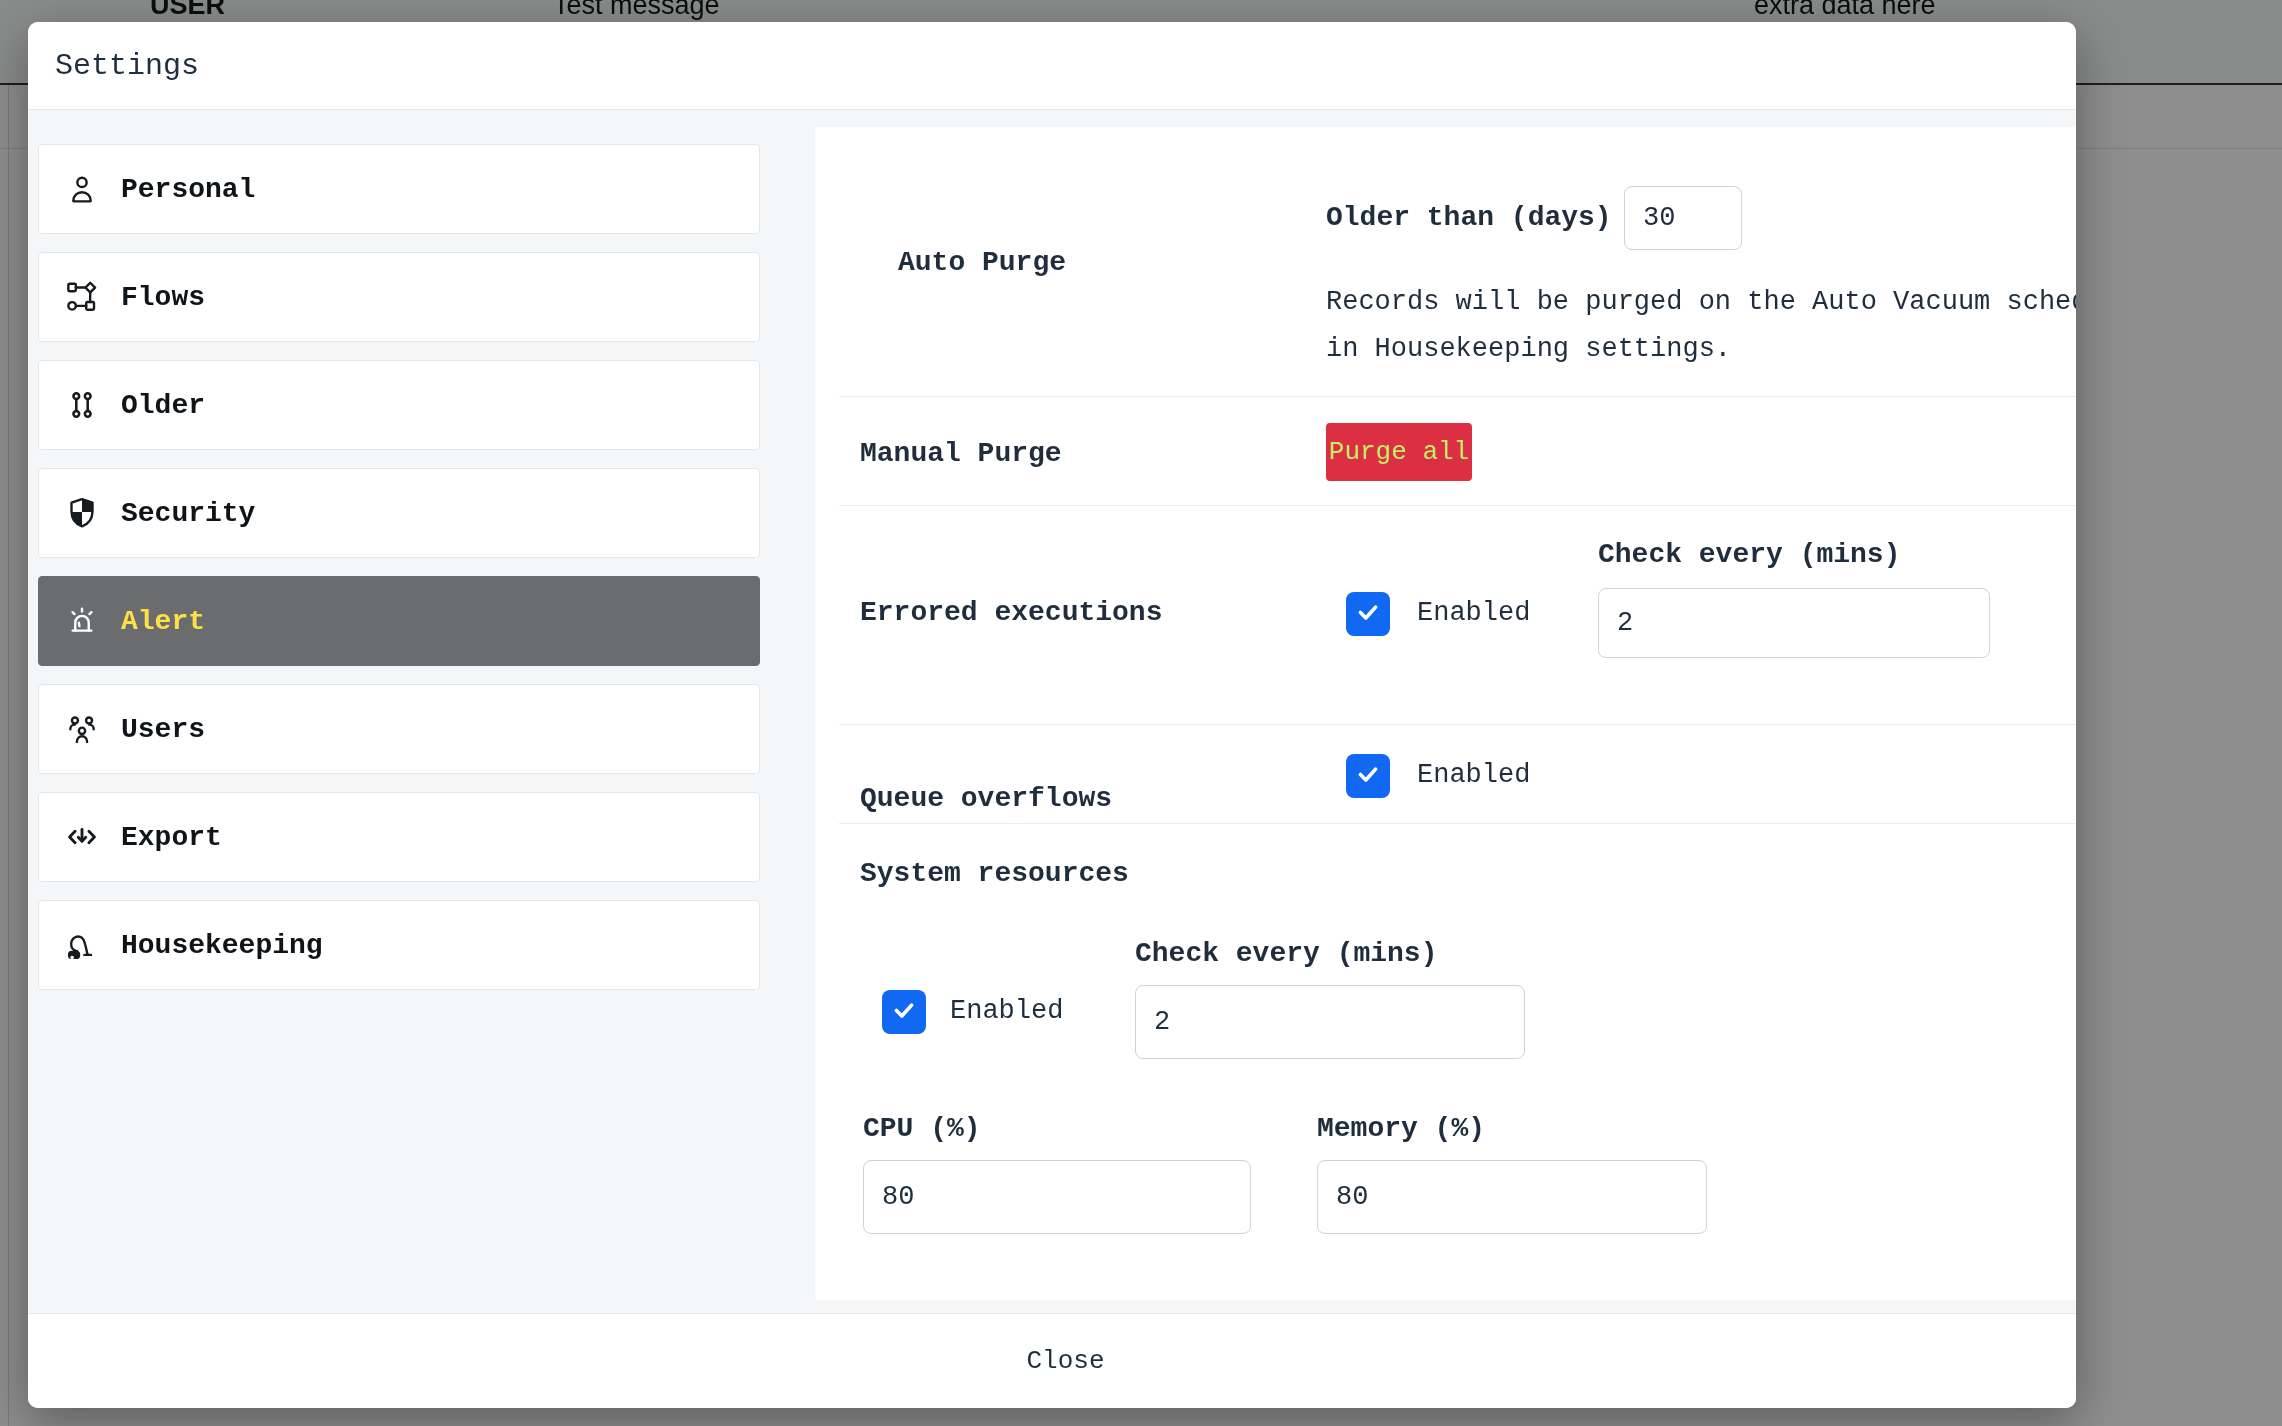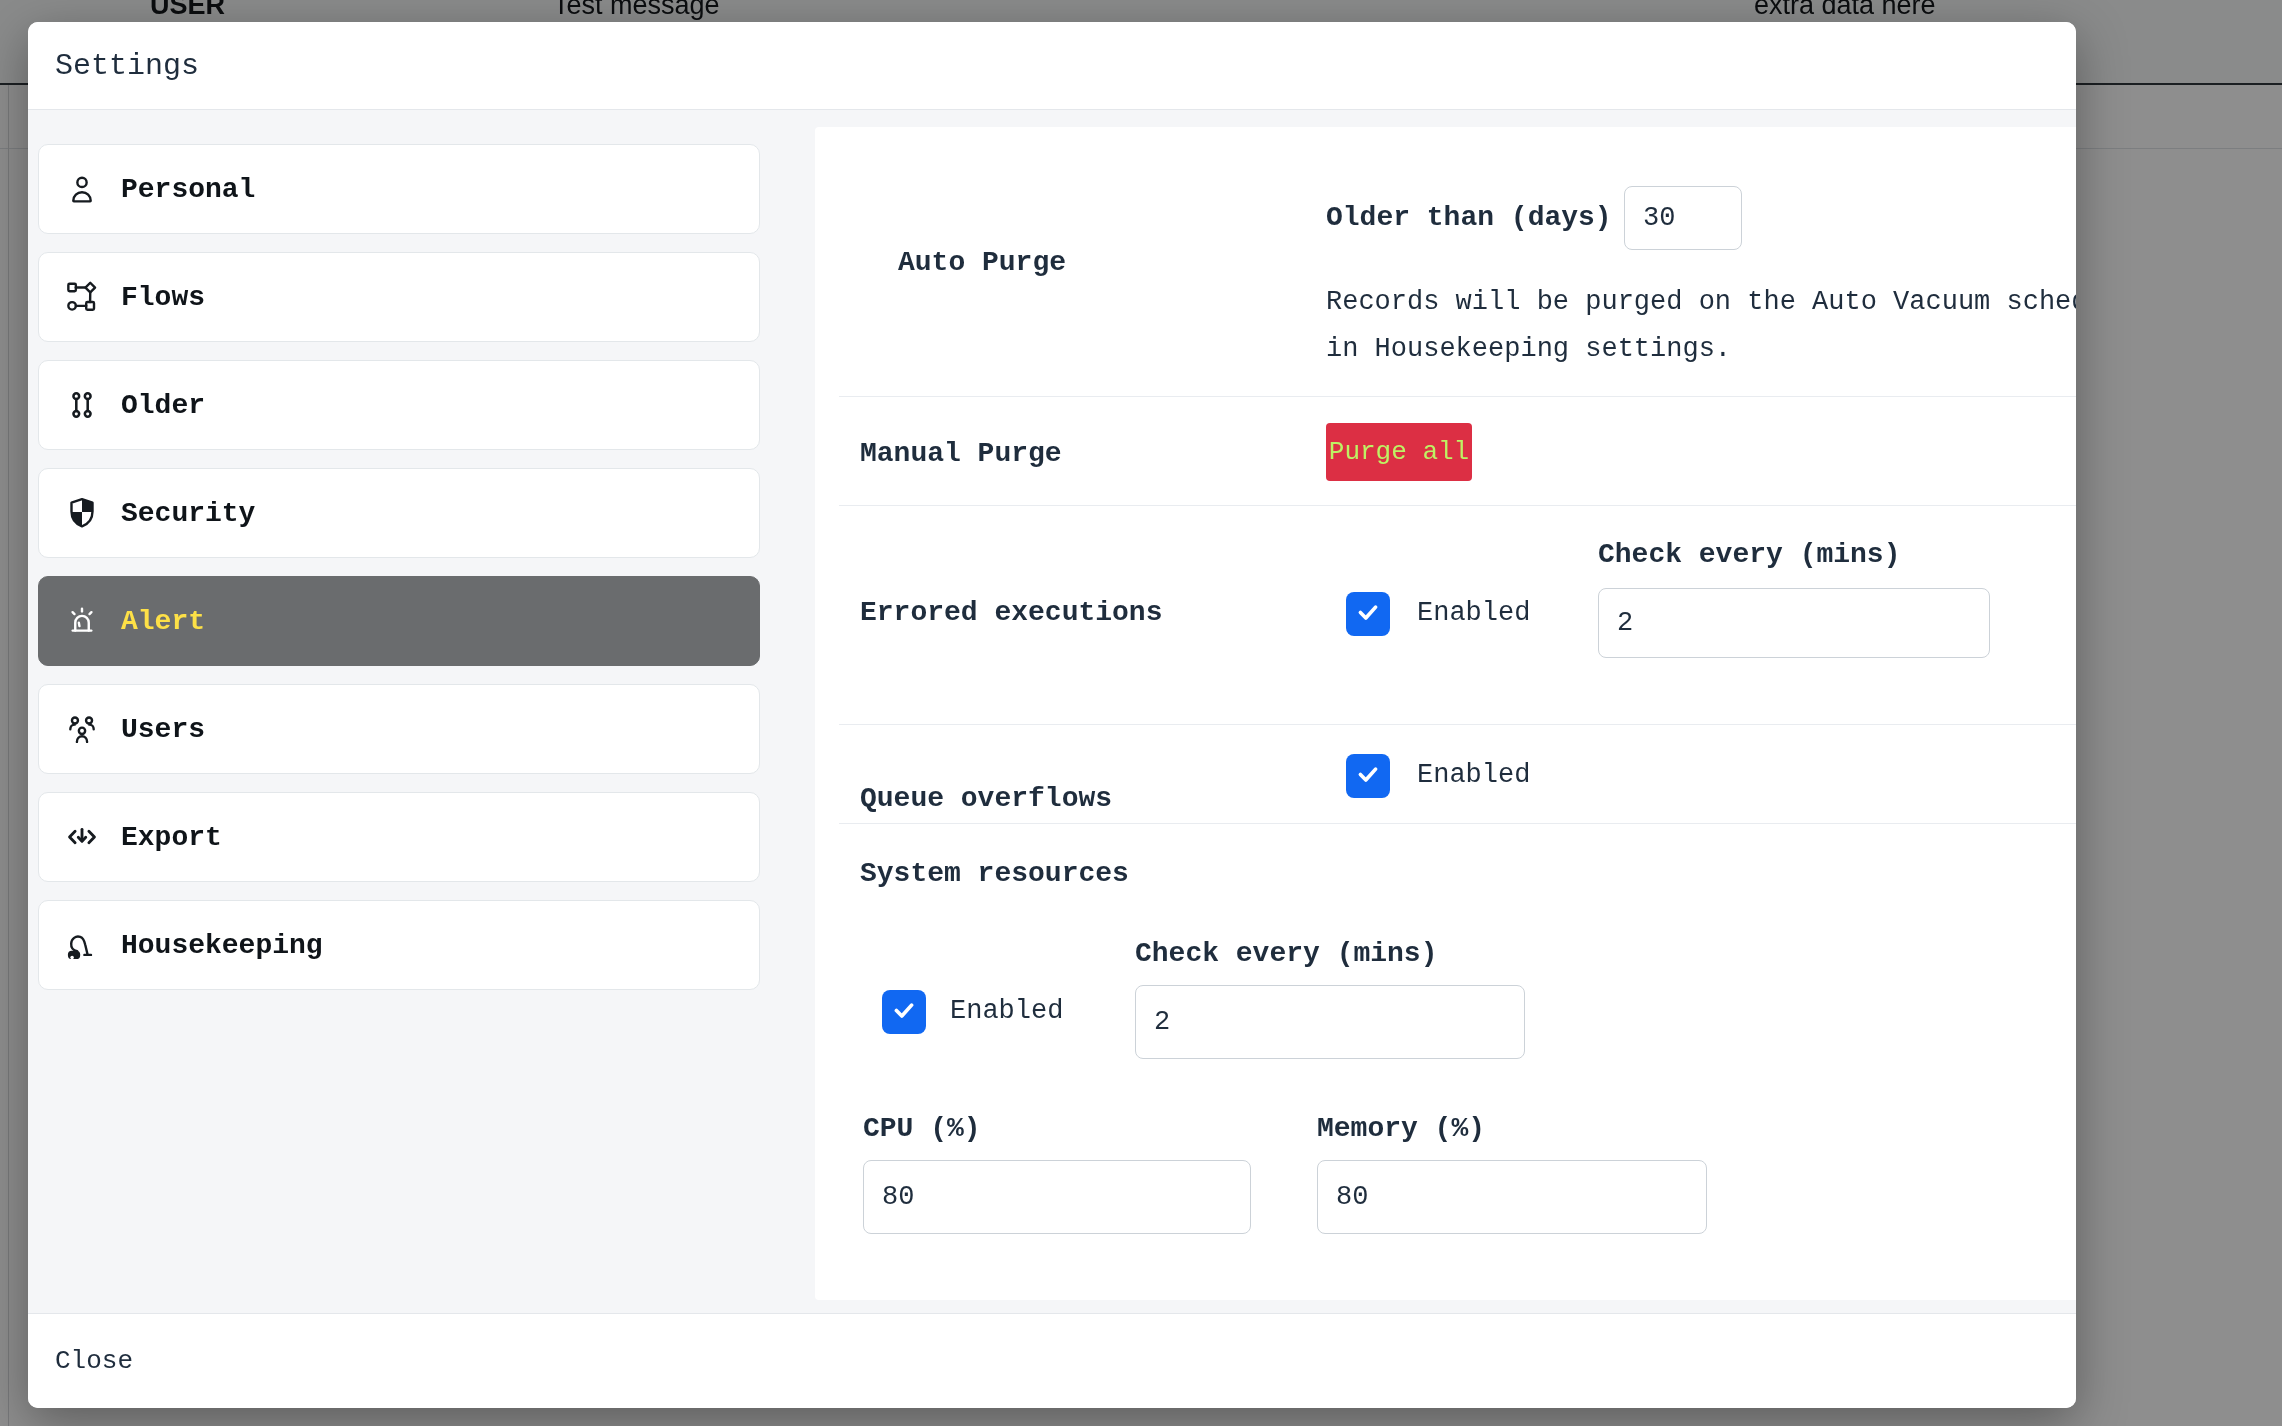--- a/index.html
+++ b/index.html
@@ -35,21 +35,21 @@
     display:flex; align-items:center; padding-left:27px;
   }
   .modal-title { font-size:30px; font-weight:400; color:#1f2d3d; }
 
   .modal-body { position:absolute; left:0; right:0; top:88px; height:1203px; }
 
   
   .side-nav { position:absolute; left:10px; top:34px; width:722px; }
   .nav-card {
     height:90px; margin-bottom:18px; background:#fff;
-    border:1px solid #e3e7ea; border-radius:10px;
+    border:1px solid #e3e7ea; border-radius:4px;
     display:flex; align-items:center; padding-left:24px;
     cursor:pointer;
   }
   .nav-card .ic { width:38px; height:38px; display:flex; align-items:center; justify-content:center; color:#161b20; }
   .nav-card .ic svg { width:36px; height:36px; }
   .nav-card .lbl { margin-left:20px; font-size:28px; font-weight:700; color:#0f1419; }
   .nav-card.selected { background:#6a6c6e; border-color:#6a6c6e; }
   .nav-card.selected .lbl { color:#fde047; }
   .nav-card.selected .ic { color:#fff; }
 
@@ -75,21 +75,21 @@
   .checkbox svg { width:26px; height:26px; }
   .btn-danger {
     background:#dc2f44; color:#bef264; border:none; border-radius:4px;
     font-family:inherit; font-size:26px; font-weight:400;
     width:146px; height:58px; cursor:pointer;
   }
 
   .modal-footer {
     position:absolute; left:0; right:0; bottom:0; height:95px;
     background:#fff; border-top:1px solid #e4e7eb;
-    display:flex; align-items:center; padding-left:27px;
+    display:flex; align-items:center; padding-left:27px;justify-content:center;
   }
   .close-link { font-size:26px; color:#1f2d3d; cursor:pointer; background:none; border:none; font-family:inherit; }
 </style>
 </head>
 <body>
 
 <div class="stage">
 
   <div class="backdrop">
     <div class="bd-header">

